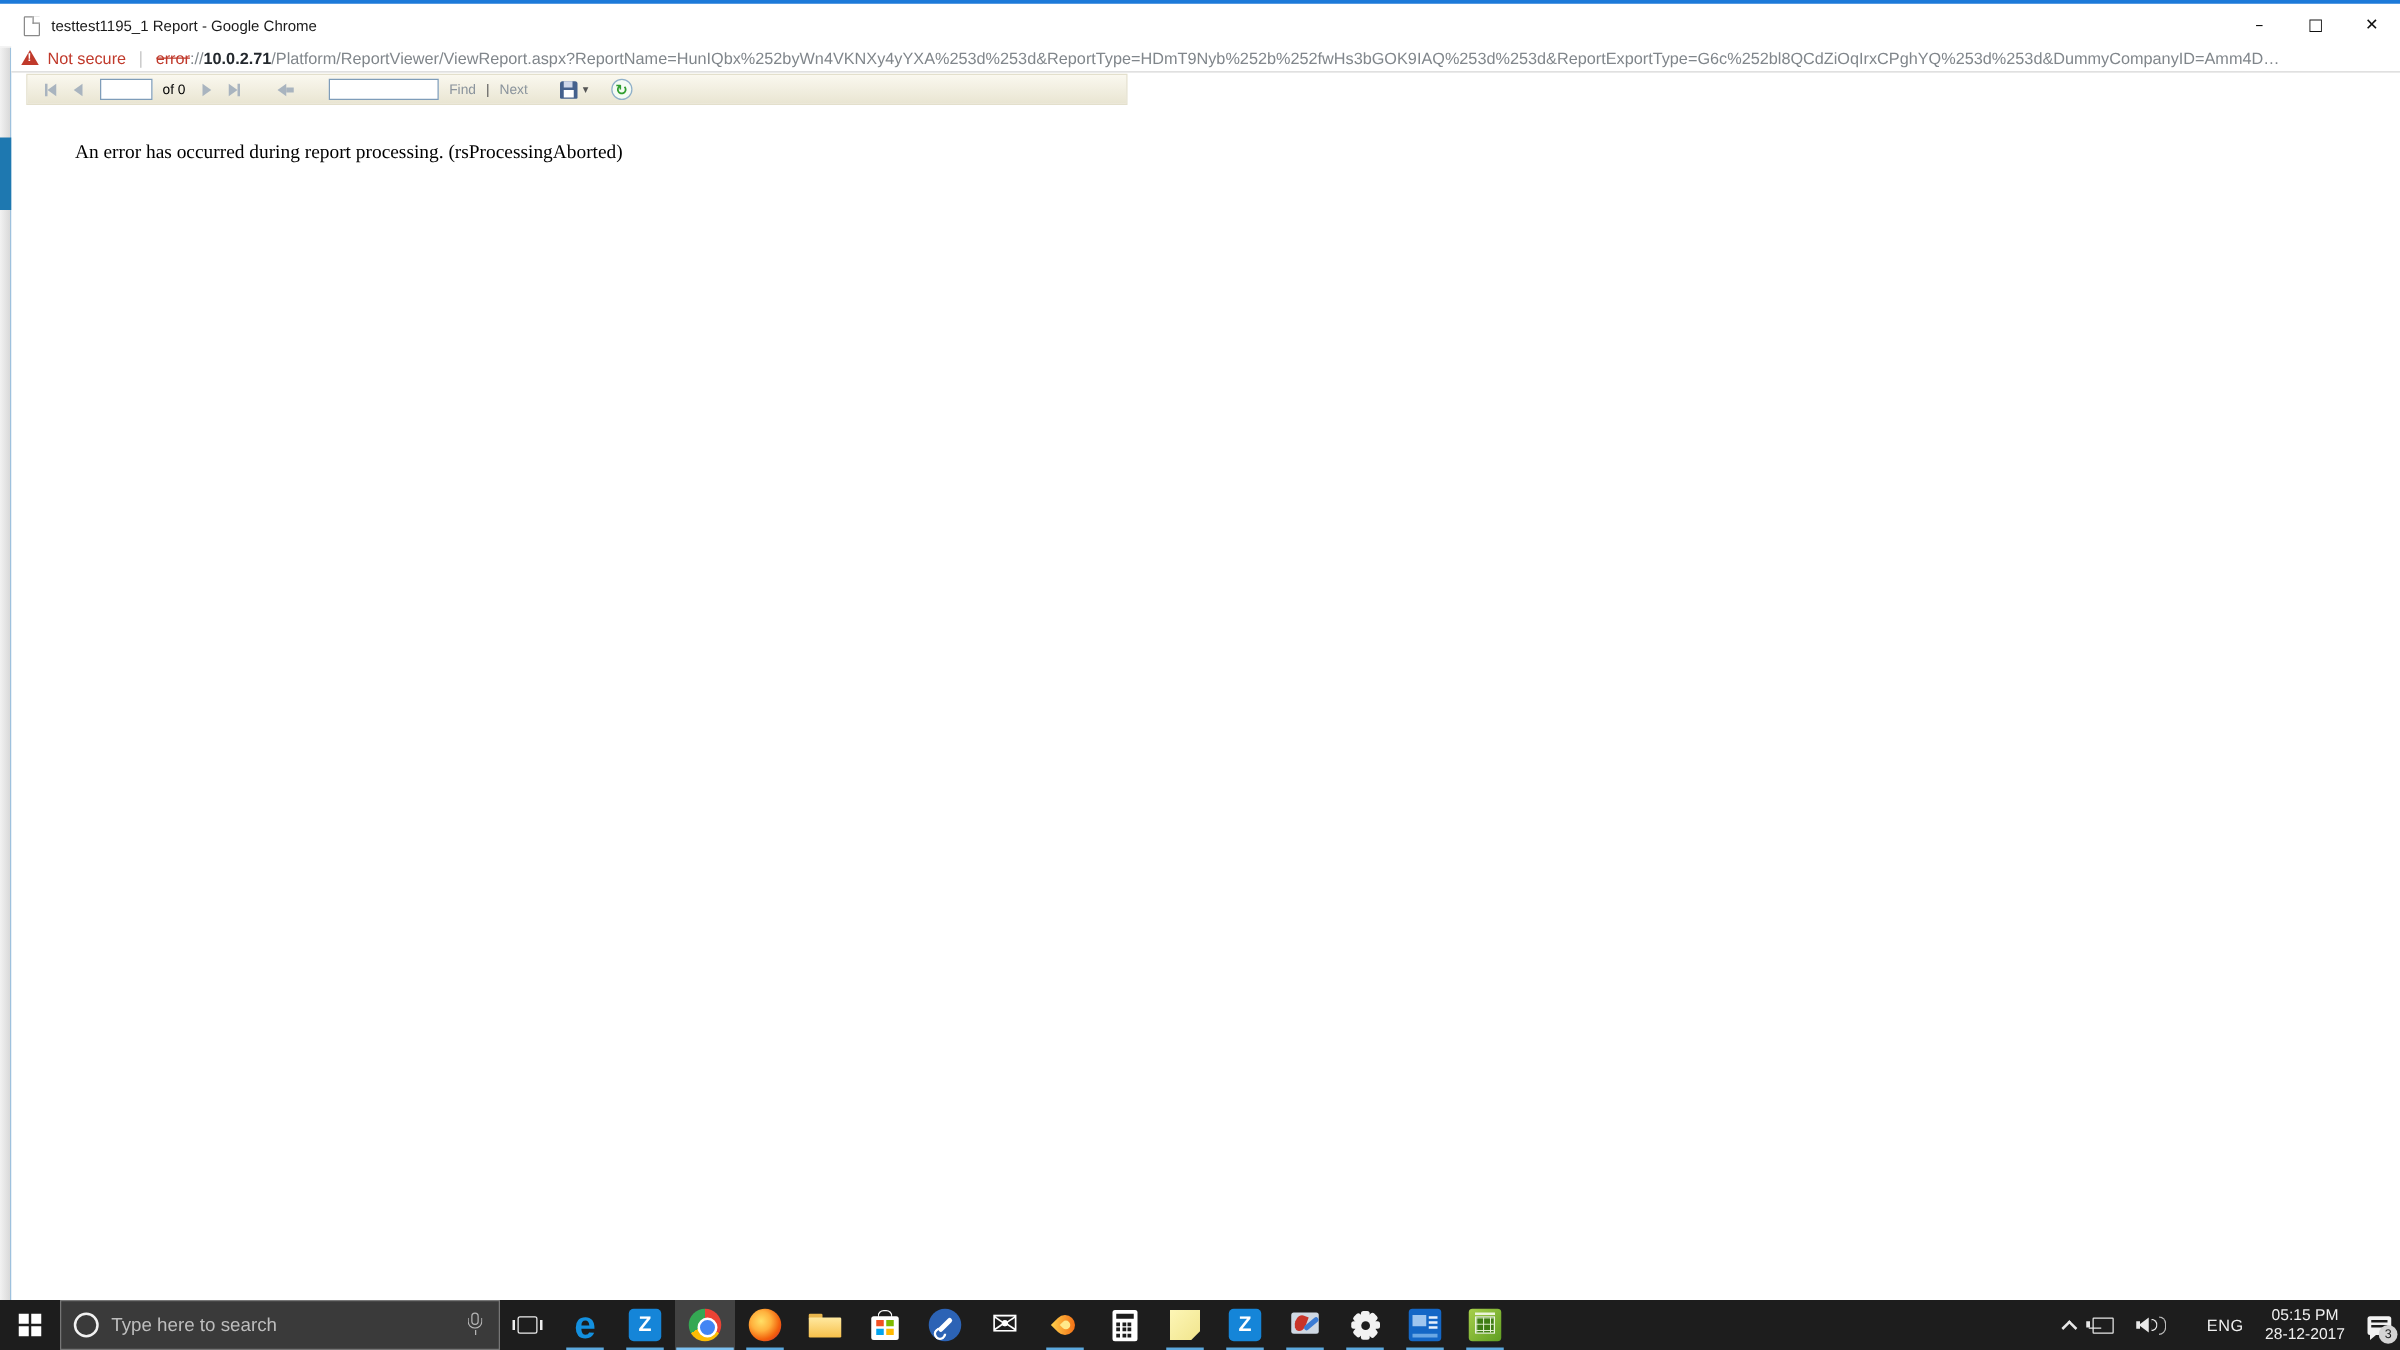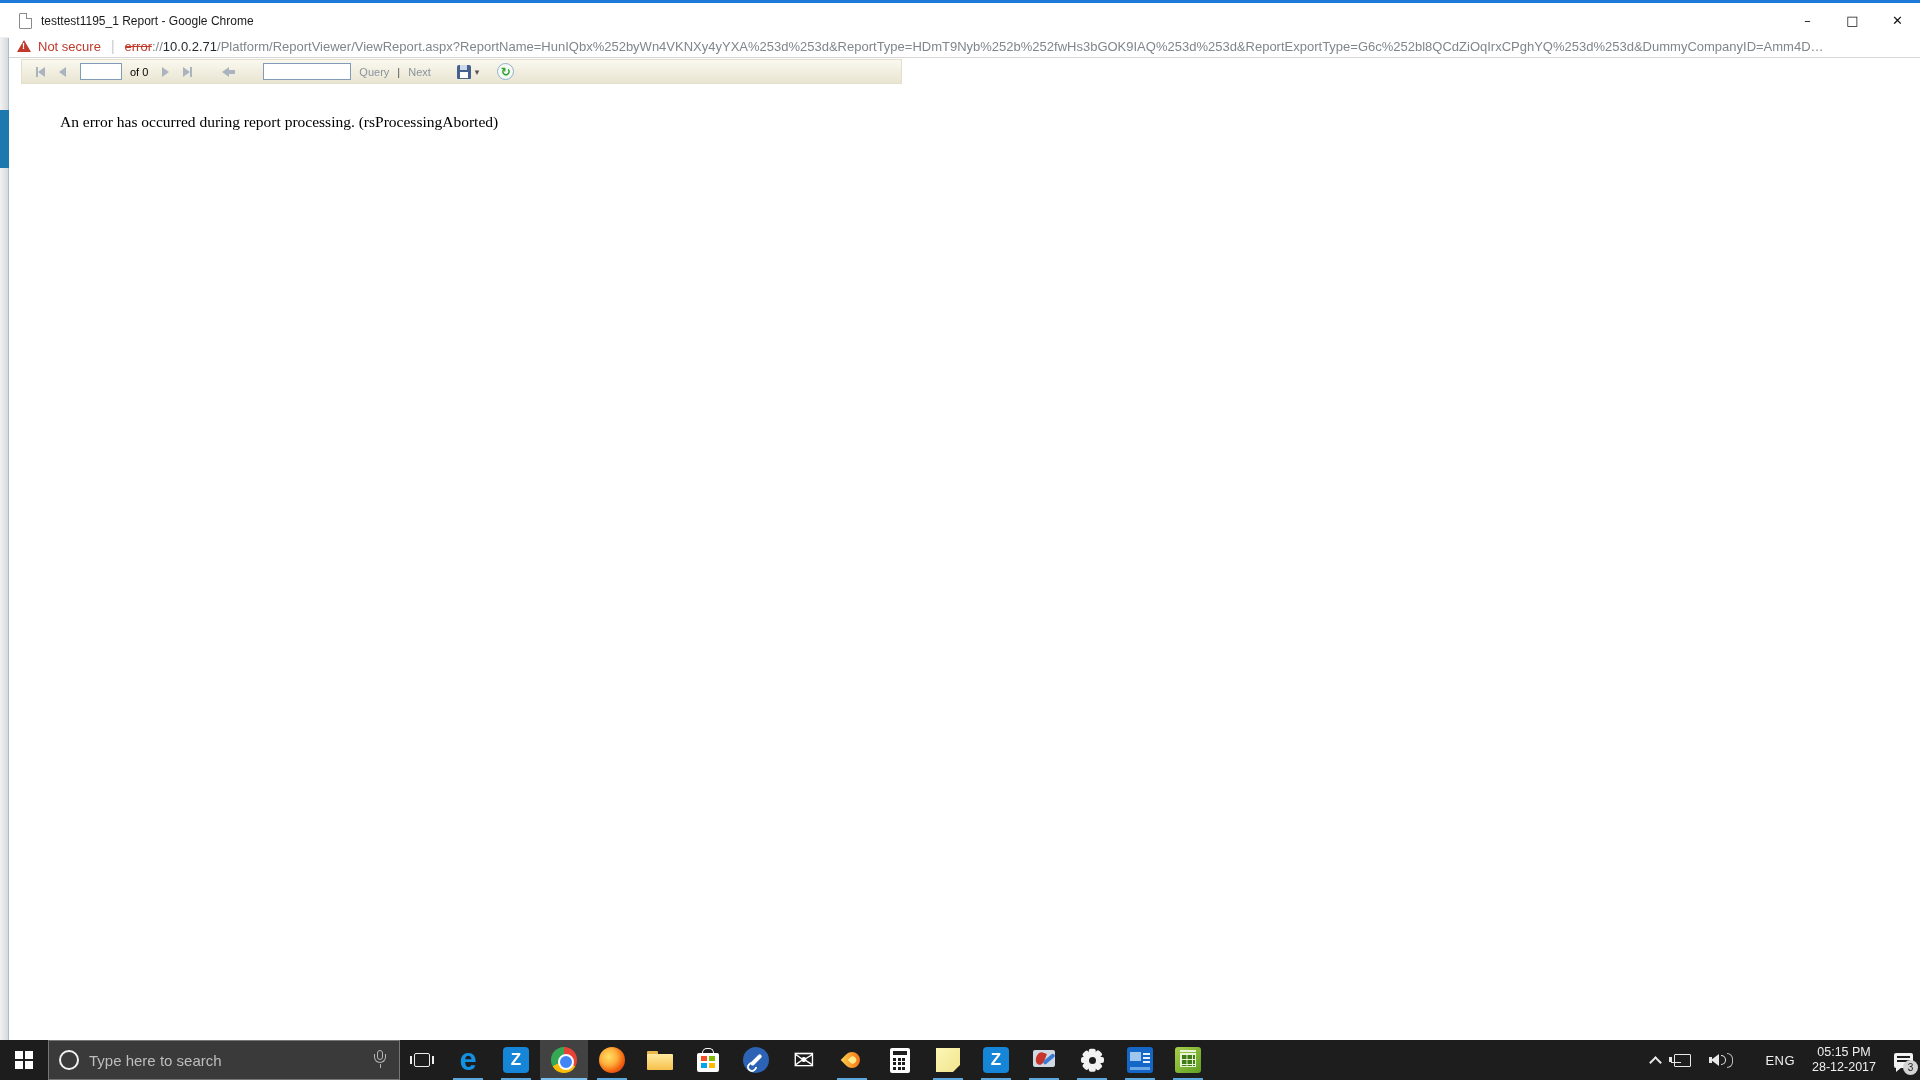--- a/index.html
+++ b/index.html
@@ -29,21 +29,21 @@
   .addressbar { position:absolute; left:9px; top:35px; width:1911px; height:23px; background:#fff;
                 border-bottom:1px solid #d6d6d6; display:flex; align-items:center; font-size:13px; }
   .warn-tri { width:0; height:0; border-left:7px solid transparent; border-right:7px solid transparent;
               border-bottom:12px solid #c0392b; position:relative; margin:0 7px 0 8px; }
   .warn-tri:after { content:"!"; position:absolute; left:-2px; top:1px; color:#fff; font-size:9px; font-weight:bold; }
   .not-secure { color:#c0392b; margin-right:10px; }
   .addr-sep { color:#c9c9c9; margin-right:10px; font-size:14px; }
   .url { white-space:nowrap; overflow:hidden; }
   .url .scheme { color:#c0392b; text-decoration:line-through; }
   .url .sepc { color:#80868b; }
-  .url .host { color:#24292e; }
+  .url .host { color:#24292e;font-weight:bold; }
   .url .path { color:#80868b; }
 
   
   .rv-toolbar { position:absolute; left:21px; top:59px; width:881px; height:25px;
                 background:linear-gradient(to bottom,#faf8ef,#e9e5d2);
                 border:1px solid #e3dfcc; display:flex; align-items:center; font-size:11px; color:#333; }
   .nav-btn { display:flex; align-items:center; margin-left:14px; }
   .tri-l { width:0; height:0; border-top:5px solid transparent; border-bottom:5px solid transparent; border-right:7px solid #a9b4bf; }
   .tri-r { width:0; height:0; border-top:5px solid transparent; border-bottom:5px solid transparent; border-left:7px solid #a9b4bf; }
   .nav-bar { width:2px; height:10px; background:#a9b4bf; }
@@ -224,21 +224,21 @@
     </div>
     <div class="nav-btn">
       <span class="tri-r"></span>
         <span class="nav-bar"></span>
     </div>
     <div class="back-arrow">
       <span class="tri-l"></span>
         <span class="stem"></span>
     </div>
     <input class="find-box" value="" style="">
-    <span class="find-label">Query</span>
+    <span class="find-label">Find</span>
     <span class="find-sep">|</span>
     <span class="next-label">Next</span>
     <div class="floppy-wrap">
       <span class="floppy"></span>
       <span class="caret-down">▾</span>
     </div>
     <div class="refresh">↻</div>
   </div>
 
   <div class="error-block">

